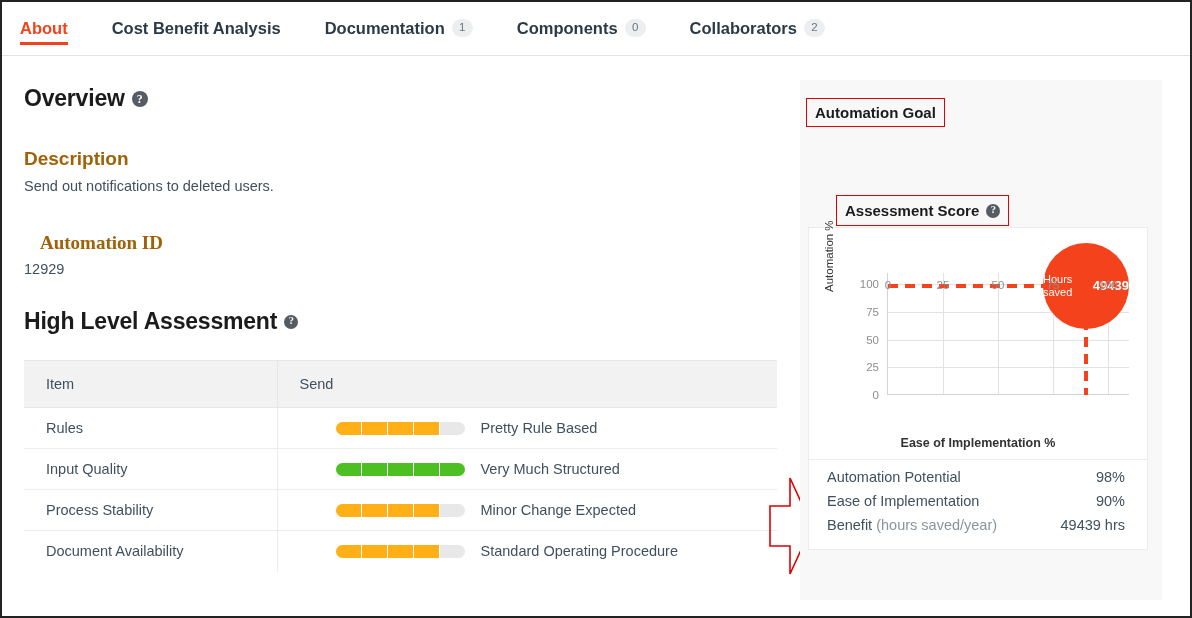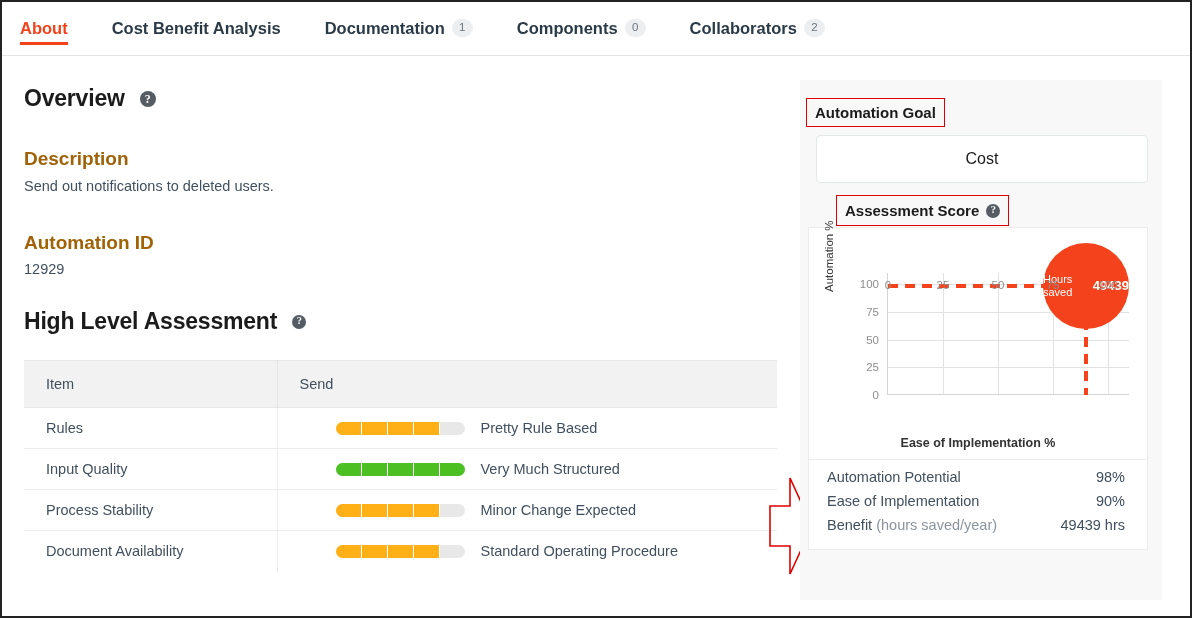--- a/index.html
+++ b/index.html
@@ -55,21 +55,21 @@
     color: #6a7480;
     font-size: 11.5px;
     font-weight: normal;
     line-height: 1;
   }
 
   
   #left { position: absolute; left: 0; top: 54px; width: 798px; height: 560px; background: #fff; }
 
   .h-section {
-    display: flex; align-items: center; gap: 15px;
+    display: flex; align-items: center; gap: 7px;
     font-size: 23px; font-weight: bold; color: #1b1b1b;
     letter-spacing: -0.2px;
   }
   .help-icon {
     display: inline-flex; align-items: center; justify-content: center;
     width: 16px; height: 16px; border-radius: 50%;
     background: #555c63; color: #fff;
     font-size: 12px; font-weight: bold;
     font-family: "Liberation Serif", serif;
     line-height: 1;
@@ -79,21 +79,21 @@
 
   #overview-title { position: absolute; left: 22px; top: 29px; }
   .field-label {
     font-size: 19px; font-weight: bold; color: #a16207;
   }
   .field-value {
     font-size: 14.5px; color: #41505e;
   }
   #desc-label { position: absolute; left: 22px; top: 92px; }
   #desc-value { position: absolute; left: 22px; top: 122px; }
-  #autoid-label { position: absolute; left: 22px; top: 176px; }
+  #autoid-label { position: absolute; left: 38px; top: 176px; font-family: Liberation Serif, serif; }
   #autoid-value { position: absolute; left: 22px; top: 205px; }
 
   #hla-title { position: absolute; left: 22px; top: 252px; }
 
   
   #hla-table {
     position: absolute; left: 22px; top: 304px;
     width: 753px;
     border-collapse: collapse;
     table-layout: fixed;
@@ -361,23 +361,20 @@
   <svg id="red-arrow" viewBox="0 0 52 104">
     <polygon points="6,32 26,32 26,4 48,52 26,100 26,72 6,72" fill="none" stroke="#e00000" stroke-width="1.6"></polygon>
   </svg>
 
   <div id="right">
 
     <div class="redbox" id="goal-label">
       <span>Automation Goal</span>
     </div>
 
-    <div id="goal-box">
-      <span>Cost</span>
-    </div>
 
     <div class="redbox" id="score-label">
       <span>Assessment Score</span>
       <span class="help-icon sm">?</span>
     </div>
 
     <div id="chart-card">
       <div id="chart">
         <div id="ylabel">Automation %</div>
         <div id="yticks">

